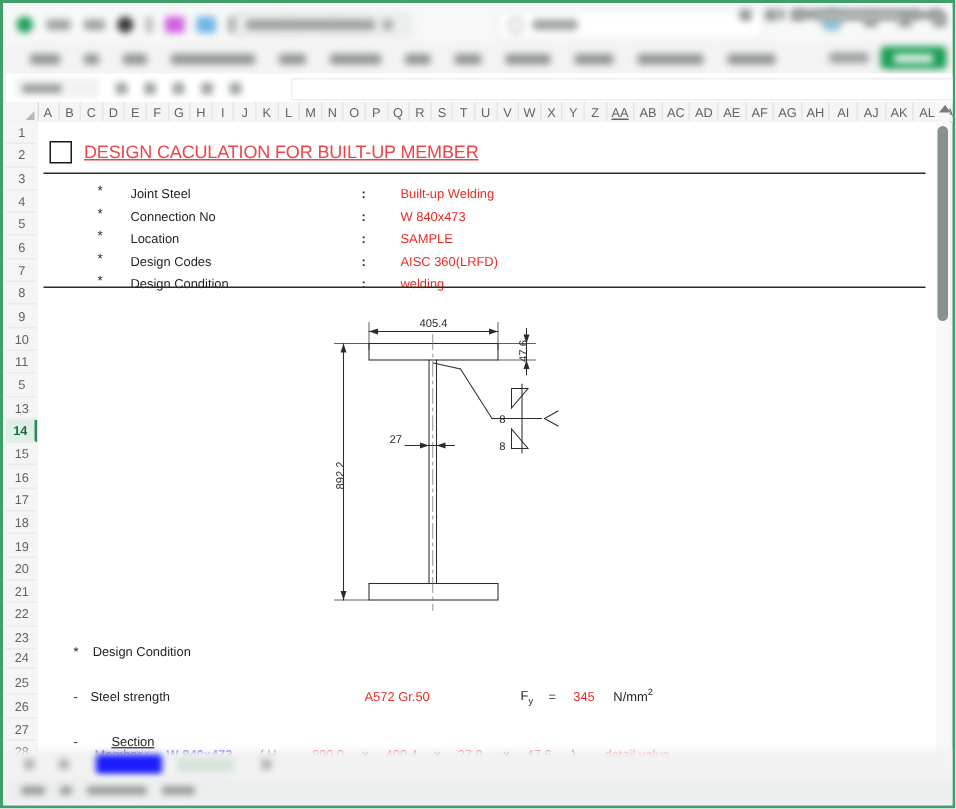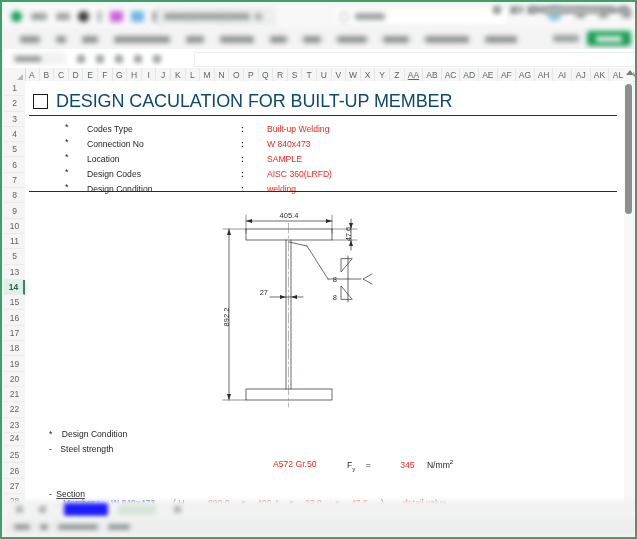--- a/index.html
+++ b/index.html
@@ -132,21 +132,21 @@
 
   
   #titlecell{
     position:absolute;left:8px;top:7px;width:580px;height:26px;
     display:flex;align-items:center;
   }
   #titlebox{
     width:13px;height:13px;border:1.3px solid #1a1a1a;margin-right:8px;flex:none;
   }
   #titletext{
-    font-size:18px;color:#0c4a6e;letter-spacing:-0.1px;white-space:nowrap;
+    font-size:12px;color:#ef4444;letter-spacing:-0.1px;white-space:nowrap;text-decoration:underline;
   }
   #titlerule{
     position:absolute;left:4px;top:34px;width:588px;height:0;
     border-top:1.2px solid #2b2b2b;
   }
   #hdrrule{
     position:absolute;left:4px;top:110px;width:588px;height:0;
     border-top:1.2px solid #2b2b2b;
   }
 
@@ -362,21 +362,21 @@
   <div id="sheetwrap">
 
     <div id="titlecell">
       <div id="titlebox"></div>
       <div id="titletext">DESIGN CACULATION FOR BUILT-UP MEMBER</div>
     </div>
     <div id="titlerule"></div>
 
     <div class="inforow" style="top:40px;width:600px;">
       <span class="ir-star">*</span>
-      <span class="ir-label">Codes Type</span>
+      <span class="ir-label">Joint Steel</span>
       <span class="ir-colon">:</span>
       <span class="ir-value">Built-up Welding</span>
     </div>
     <div class="inforow" style="top:55px;width:600px;">
       <span class="ir-star">*</span>
       <span class="ir-label">Connection No</span>
       <span class="ir-colon">:</span>
       <span class="ir-value">W 840x473</span>
     </div>
     <div class="inforow" style="top:70px;width:600px;">
@@ -459,35 +459,35 @@
 
         <text x="122" y="99" font-family="Liberation Sans, sans-serif" font-size="7.5" fill="#2b2b2b" text-anchor="end">8</text>
       </svg>
     </div>
 
     <div class="lowrow" style="top:348px;left:24px;">
       <span>*</span>
       <span style="margin-left:7px;">Design Condition</span>
     </div>
 
-    <div class="lowrow" style="top:363px;left:24px;">
+    <div class="lowrow" style="top:378px;left:24px;">
       <span>-</span>
       <span style="margin-left:6px;">Steel strength</span>
     </div>
-    <div class="lowrow lr-red" style="top:378px;left:218px;margin-left:30px;">A572 Gr.50</div>
+    <div class="lowrow lr-red" style="top:378px;left:218px;">A572 Gr.50</div>
     <div class="lowrow" style="top:377px;left:322px;">
       <span>F</span><span style="font-size:6.2px;vertical-align:sub;">y</span>
       <span style="margin-left:8px;">=</span>
-      <span class="lr-red" style="margin-left:27px;">345</span>
+      <span class="lr-red" style="margin-left:9px;">345</span>
       <span style="margin-left:10px;">N/mm</span><span style="font-size:6.2px;vertical-align:super;">2</span>
     </div>
 
     <div class="lowrow" style="top:408px;left:24px;">
       <span>-</span>
-      <span style="margin-left:2px;text-decoration:underline;">Section</span>
+      <span style="margin-left:20px;text-decoration:underline;">Section</span>
     </div>
 
     <div id="cutrow">
       <div class="inner">
         <span style="position:absolute;left:38px;color:#1f1f1f;">Member :</span>
         <span style="position:absolute;left:86px;color:#1b1bdd;font-weight:bold;">W 840x473</span>
         <span style="position:absolute;left:148px;color:#1f1f1f;">( H</span>
         <span style="position:absolute;left:183px;color:#ee2a24;">890.0</span>
         <span style="position:absolute;left:216px;color:#1f1f1f;">×</span>
         <span style="position:absolute;left:232px;color:#ee2a24;">400.4</span>

